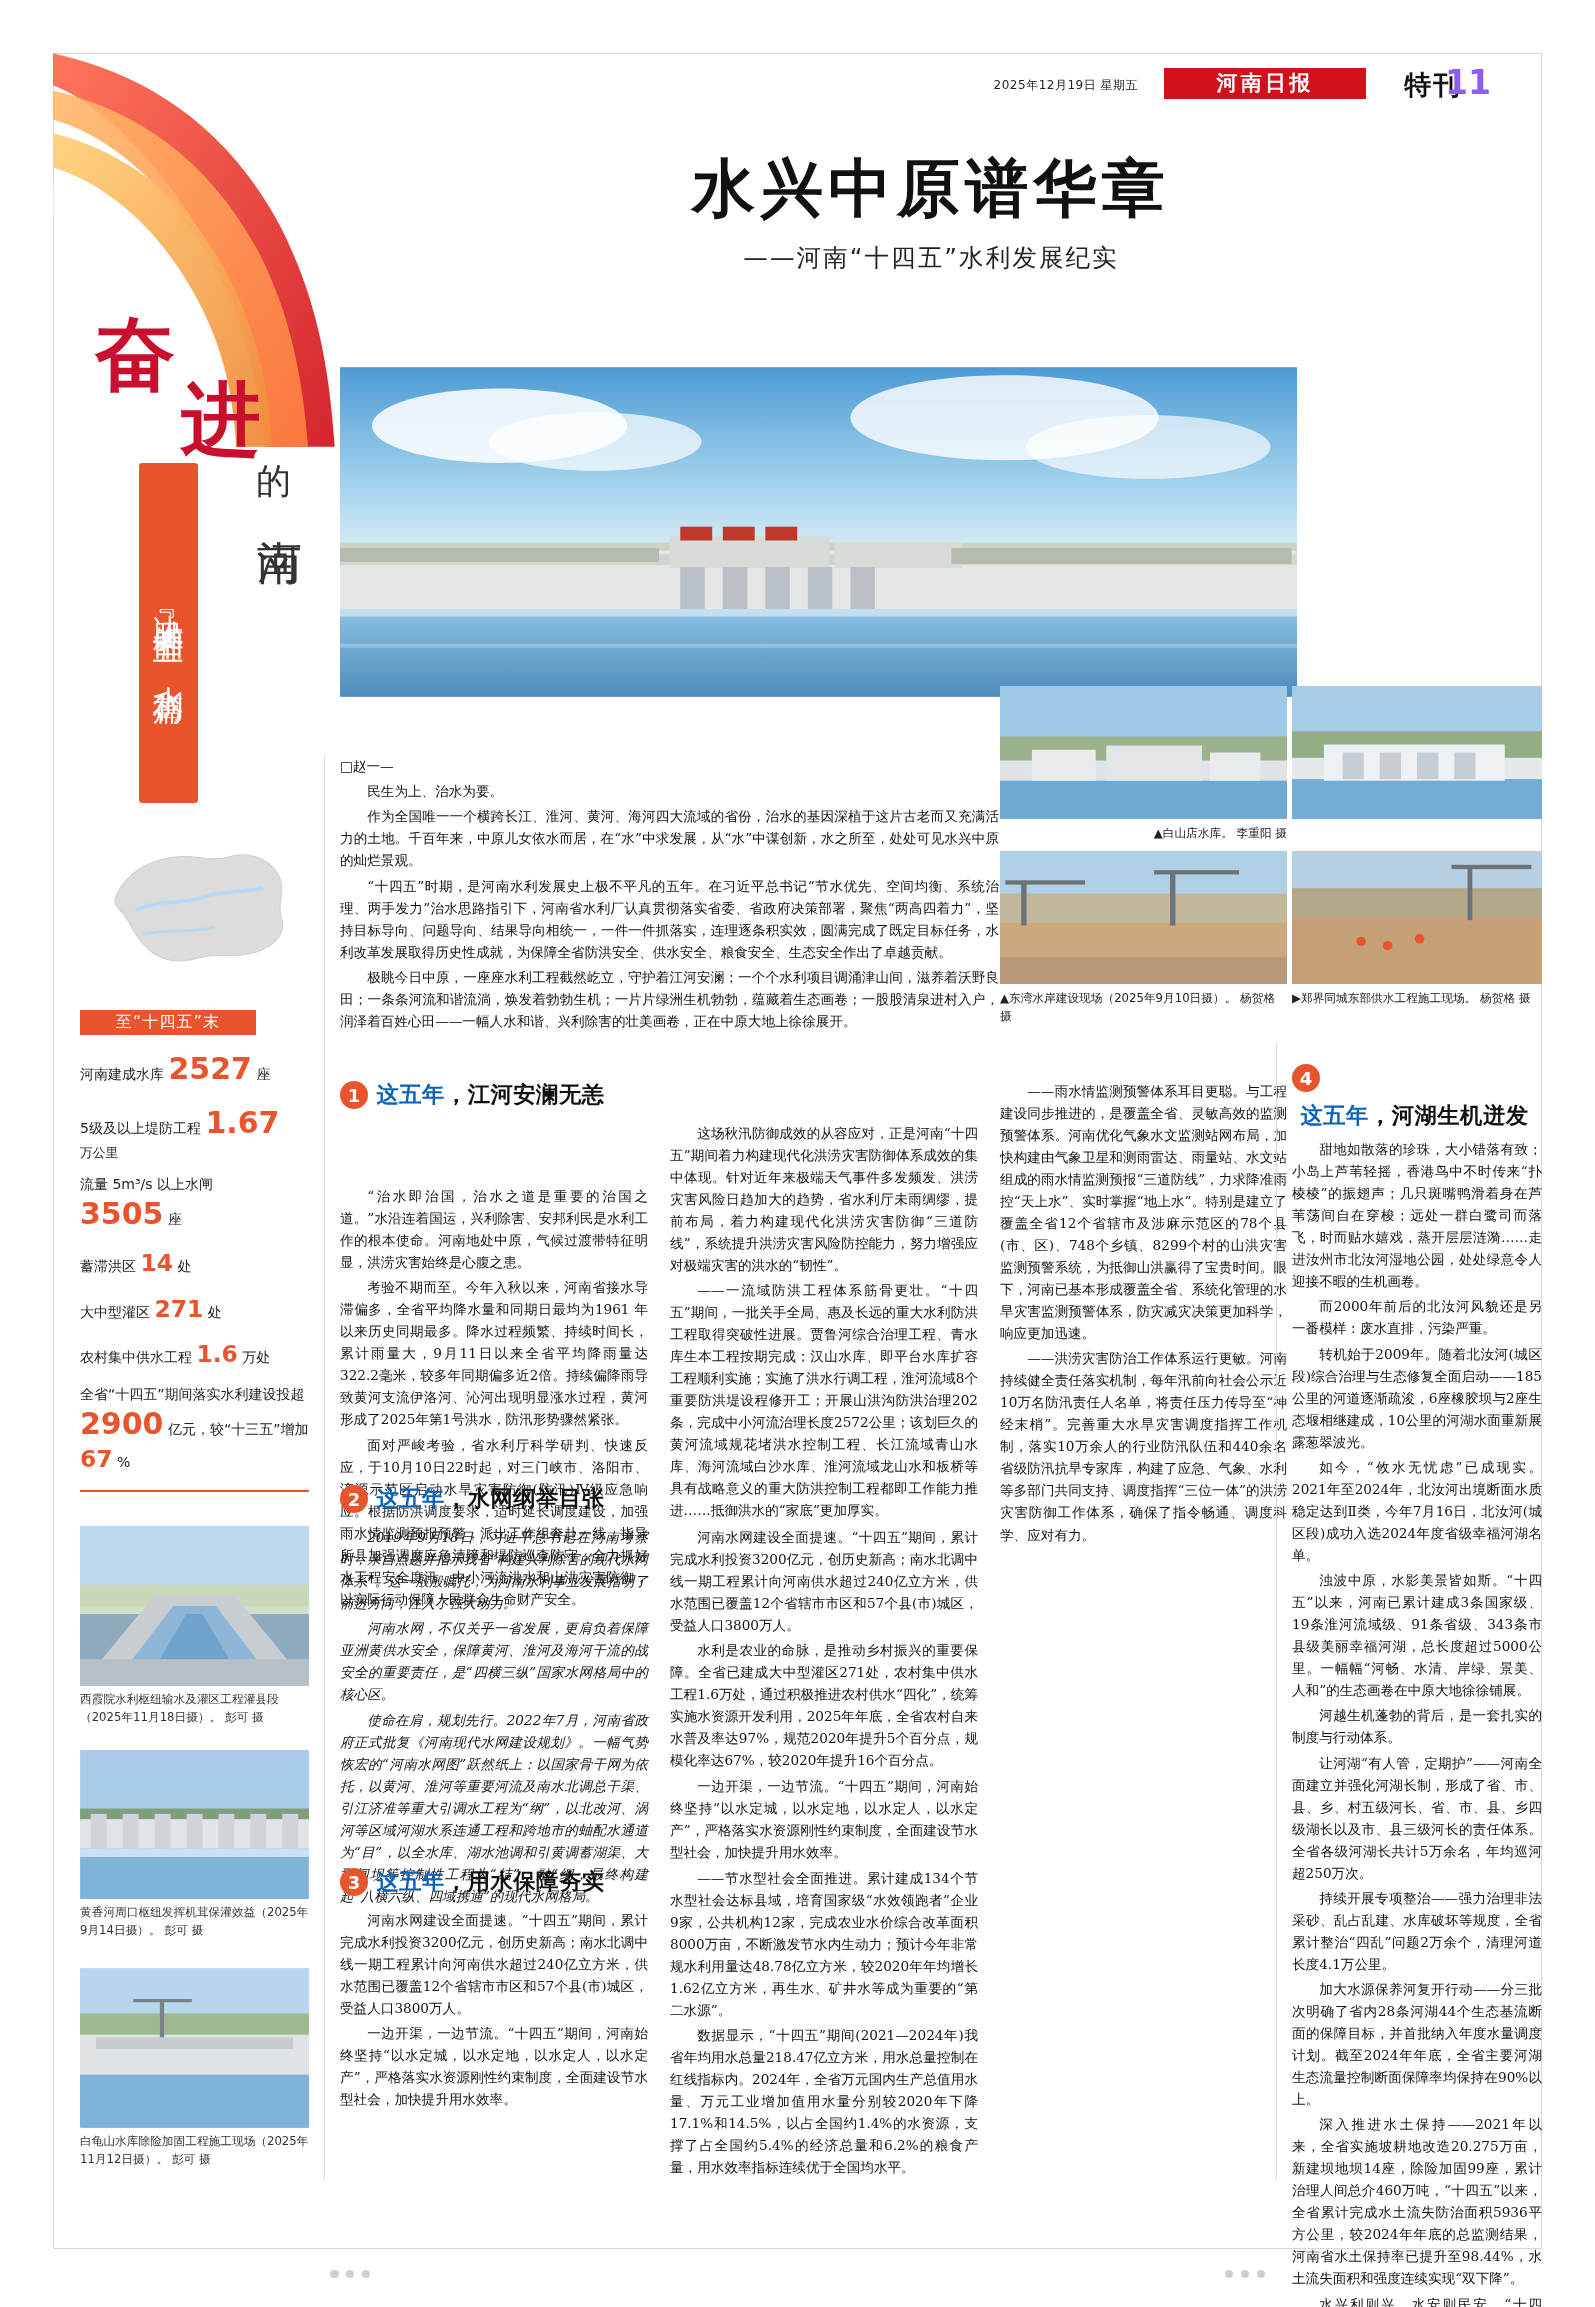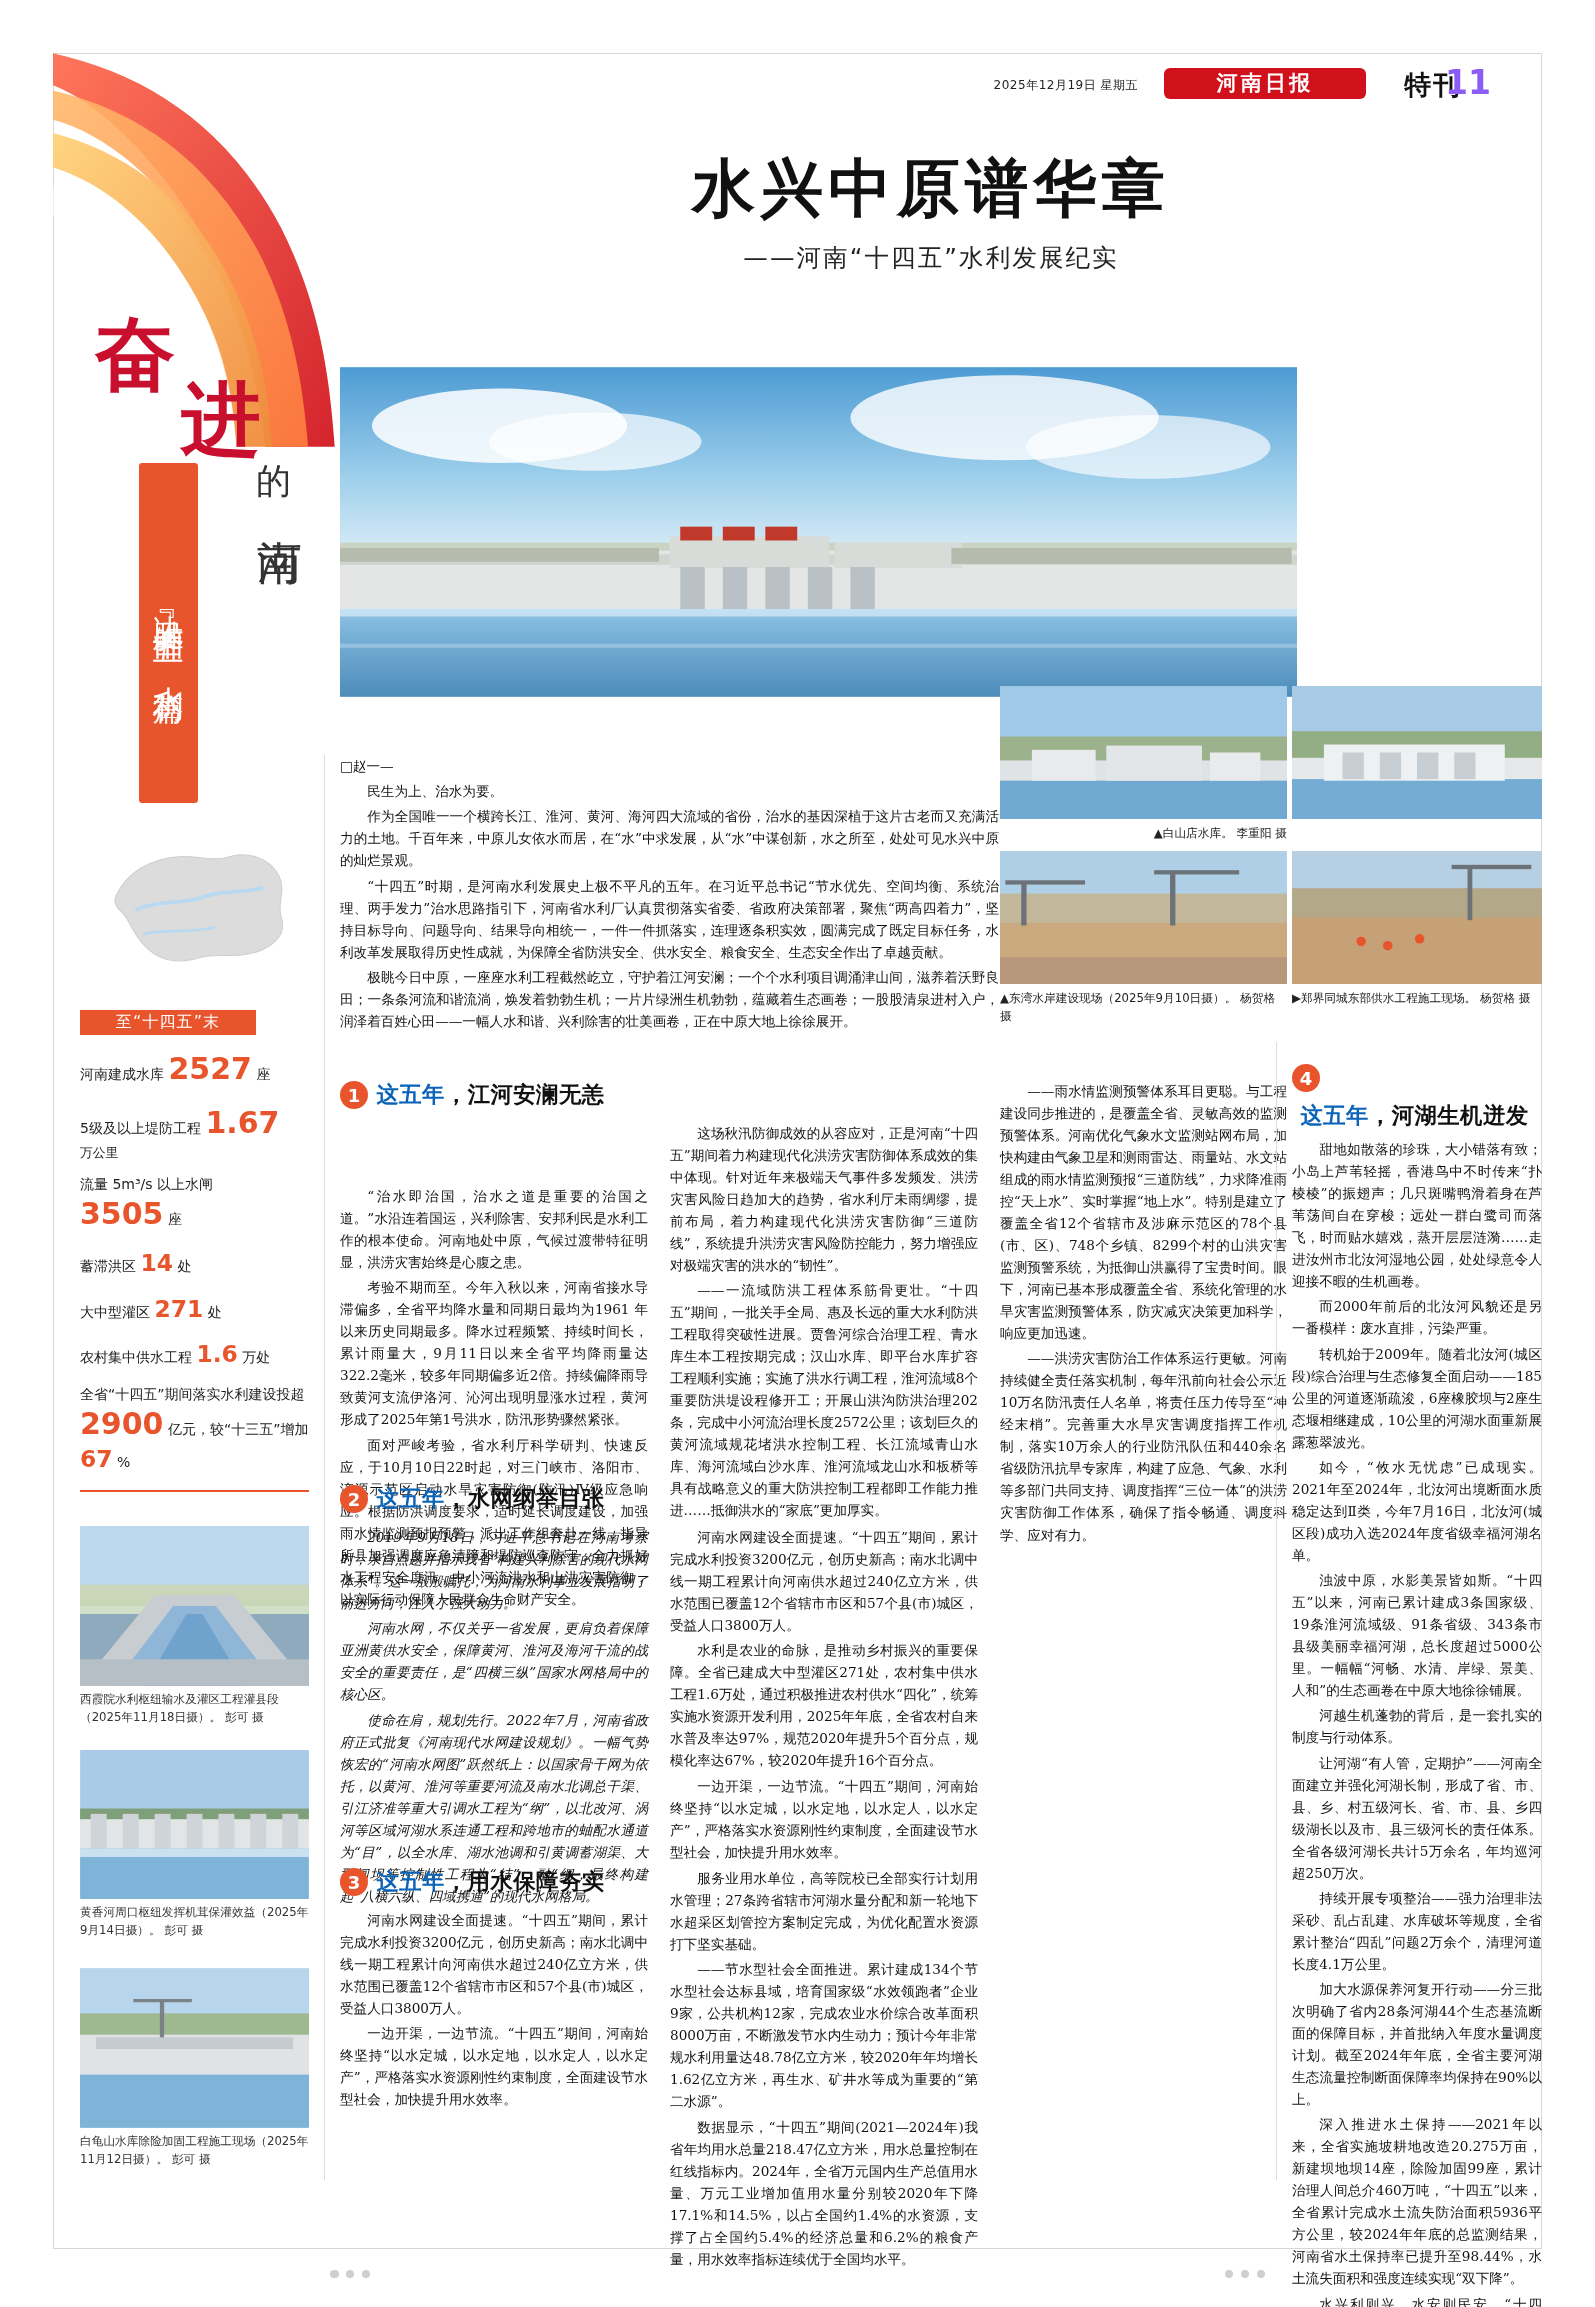--- a/index.html
+++ b/index.html
@@ -9,21 +9,21 @@
     font-family:"DejaVu Sans","Liberation Sans",sans-serif;
     position:relative;overflow:hidden;
   }
   
   .page{position:absolute;inset:0;}
   .border-frame{position:absolute;left:53px;top:53px;width:1489px;height:2196px;border:1.1px solid #d8d8d8;box-sizing:border-box;}
 
   
   .masthead{position:absolute;left:53px;top:57px;width:1489px;height:48px;}
   .mast-date{position:absolute;right:404px;top:20px;font-size:12px;color:#222;letter-spacing:0.5px;}
-  .mast-logo{position:absolute;right:176px;top:10.6px;width:202px;height:31px;background:#d0111b;border-radius:6px;color:#fff;font-size:21px;font-weight:bold;display:flex;align-items:center;justify-content:center;letter-spacing:3.2px;}
+  .mast-logo{position:absolute;right:176px;top:10.6px;width:202px;height:31px;background:#d0111b;border-radius:0;color:#fff;font-size:21px;font-weight:bold;display:flex;align-items:center;justify-content:center;letter-spacing:3.2px;}
   .mast-special{position:absolute;right:80px;top:9.6px;font-size:26.6px;font-weight:bold;color:#111;letter-spacing:2.1px;}
   .mast-page{position:absolute;right:51px;top:6.4px;font-size:33px;font-weight:bold;color:#8b5cf6;}
 
   
   .ribbon{position:absolute;left:53px;top:53px;width:404px;height:394px;overflow:hidden;}
   .ribbon svg{position:absolute;left:0;top:0;}
 
   
   .headline{position:absolute;left:479px;top:154px;width:904px;text-align:center;}
   .headline h1{margin:0;font-size:63px;line-height:1.1;font-weight:bold;color:#111;letter-spacing:5.3px;font-family:"DejaVu Serif","Liberation Serif",serif;}
@@ -389,21 +389,20 @@
       <span class="blue">这五年</span><span class="dark">，用水保障夯实</span>
     </div>
   </div>
 
   <div class="col" style="left:340px;top:1909px;width:308px;">
     <p>河南水网建设全面提速。“十四五”期间，累计完成水利投资3200亿元，创历史新高；南水北调中线一期工程累计向河南供水超过240亿立方米，供水范围已覆盖12个省辖市市区和57个县(市)城区，受益人口3800万人。</p>
     <p>一边开渠，一边节流。“十四五”期间，河南始终坚持“以水定城，以水定地，以水定人，以水定产”，严格落实水资源刚性约束制度，全面建设节水型社会，加快提升用水效率。</p>
   </div>
 
   <div class="col" style="left:670px;top:1867px;width:308px;">
-    <p>服务业用水单位，高等院校已全部实行计划用水管理；27条跨省辖市河湖水量分配和新一轮地下水超采区划管控方案制定完成，为优化配置水资源打下坚实基础。</p>
     <p>——节水型社会全面推进。累计建成134个节水型社会达标县域，培育国家级“水效领跑者”企业9家，公共机构12家，完成农业水价综合改革面积8000万亩，不断激发节水内生动力；预计今年非常规水利用量达48.78亿立方米，较2020年年均增长1.62亿立方米，再生水、矿井水等成为重要的“第二水源”。</p>
     <p>数据显示，“十四五”期间(2021—2024年)我省年均用水总量218.47亿立方米，用水总量控制在红线指标内。2024年，全省万元国内生产总值用水量、万元工业增加值用水量分别较2020年下降17.1%和14.5%，以占全国约1.4%的水资源，支撑了占全国约5.4%的经济总量和6.2%的粮食产量，用水效率指标连续优于全国均水平。</p>
   </div>
 
   <div class="sec-head" style="left:1292px;top:1064px;">
     <div class="sec-num">4</div>
   </div>
   <div class="sec-txt" style="position:absolute;left:1292px;top:1101px;">
     <span class="blue">这五年</span><span class="dark">，河湖生机迸发</span>
   </div>

